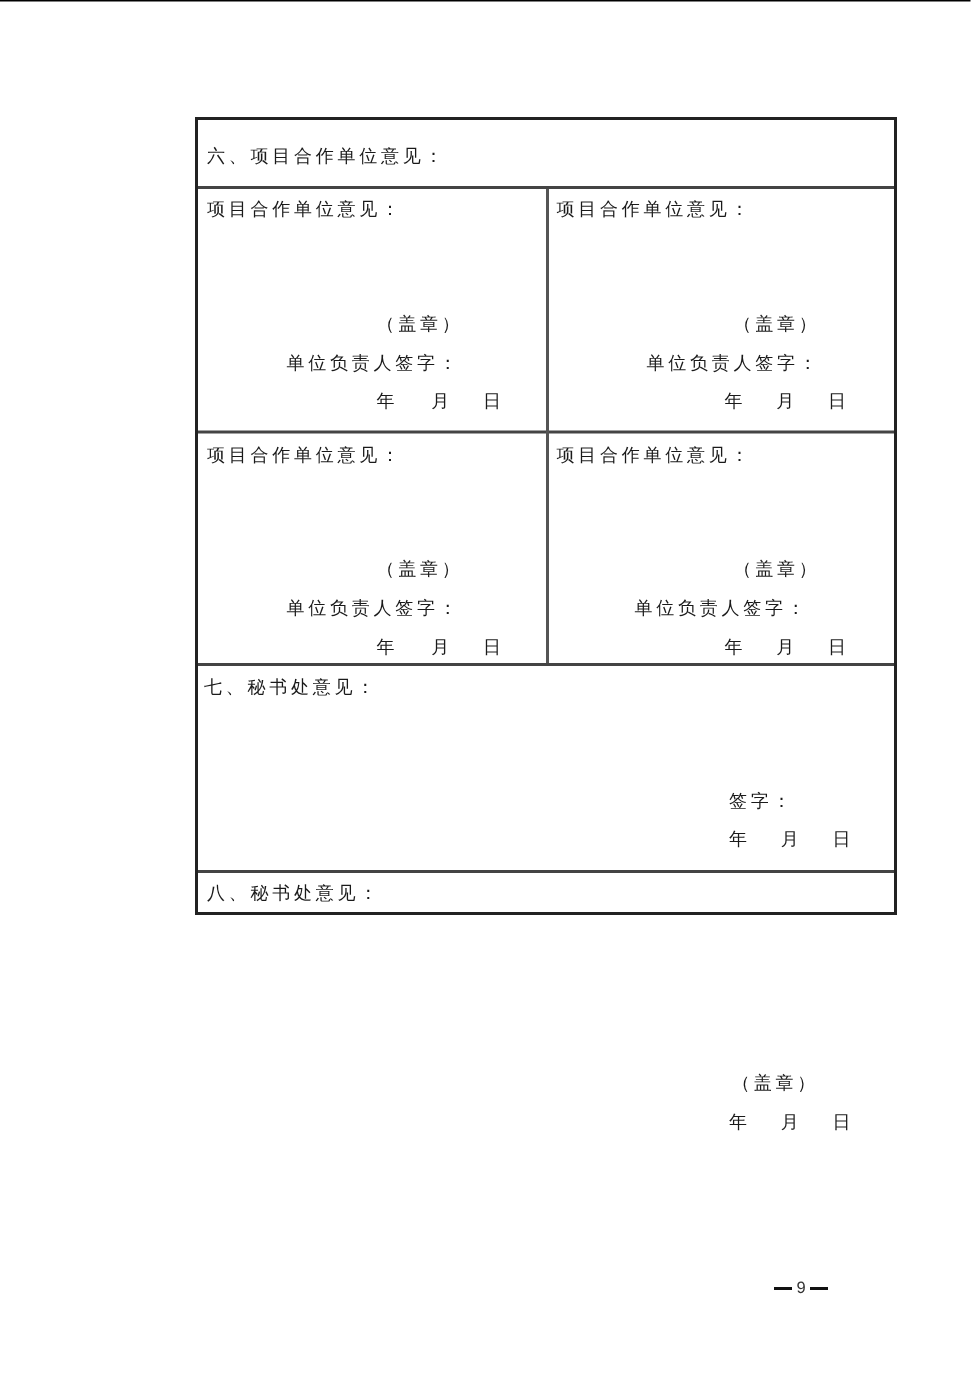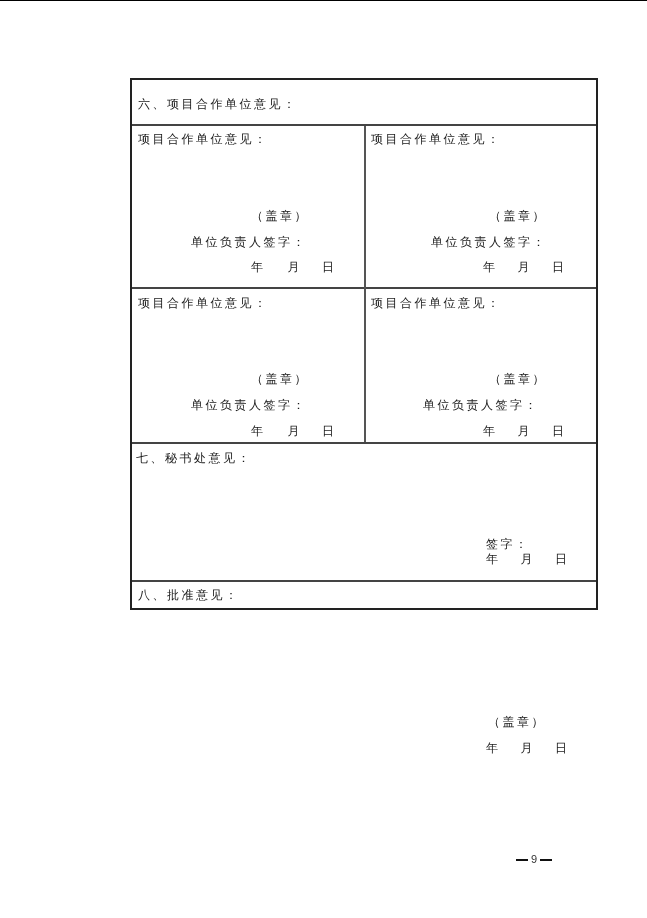--- a/index.html
+++ b/index.html
@@ -67,28 +67,28 @@
     <div class="txt" style="left:239px; top:216px">项目合作单位意见：</div>
     <div class="txt" style="left:357px; top:292px">（盖章）</div>
     <div class="txt" style="left:291px; top:318px">单位负责人签字：</div>
     <div class="txt date" style="left:351px; top:344px">
       <span>年</span><span style="width:20px"></span><span>月</span><span style="width:20px"></span><span>日</span>
     </div>
   </div>
 
   <div>
     <div class="txt" style="left:4px; top:371px">七、秘书处意见：</div>
-    <div class="txt" style="left:354px; top:457px">签字：</div>
+    <div class="txt" style="left:354px; top:447px">签字：</div>
     <div class="txt date" style="left:354px; top:472px">
       <span>年</span><span style="width:20px"></span><span>月</span><span style="width:20px"></span><span>日</span>
     </div>
   </div>
 
   <div>
-    <div class="txt" style="left:6px; top:508px">八、批准意见：</div>
+    <div class="txt" style="left:6px; top:508px">八、秘书处意见：</div>
     <div class="txt" style="left:356px; top:635px">（盖章）</div>
     <div class="txt date" style="left:354px; top:661px">
       <span>年</span><span style="width:20px"></span><span>月</span><span style="width:20px"></span><span>日</span>
     </div>
   </div>
 </div>
 
 <div class="page-no">
   <span class="dash"></span><span>9</span><span class="dash"></span>
 </div>

